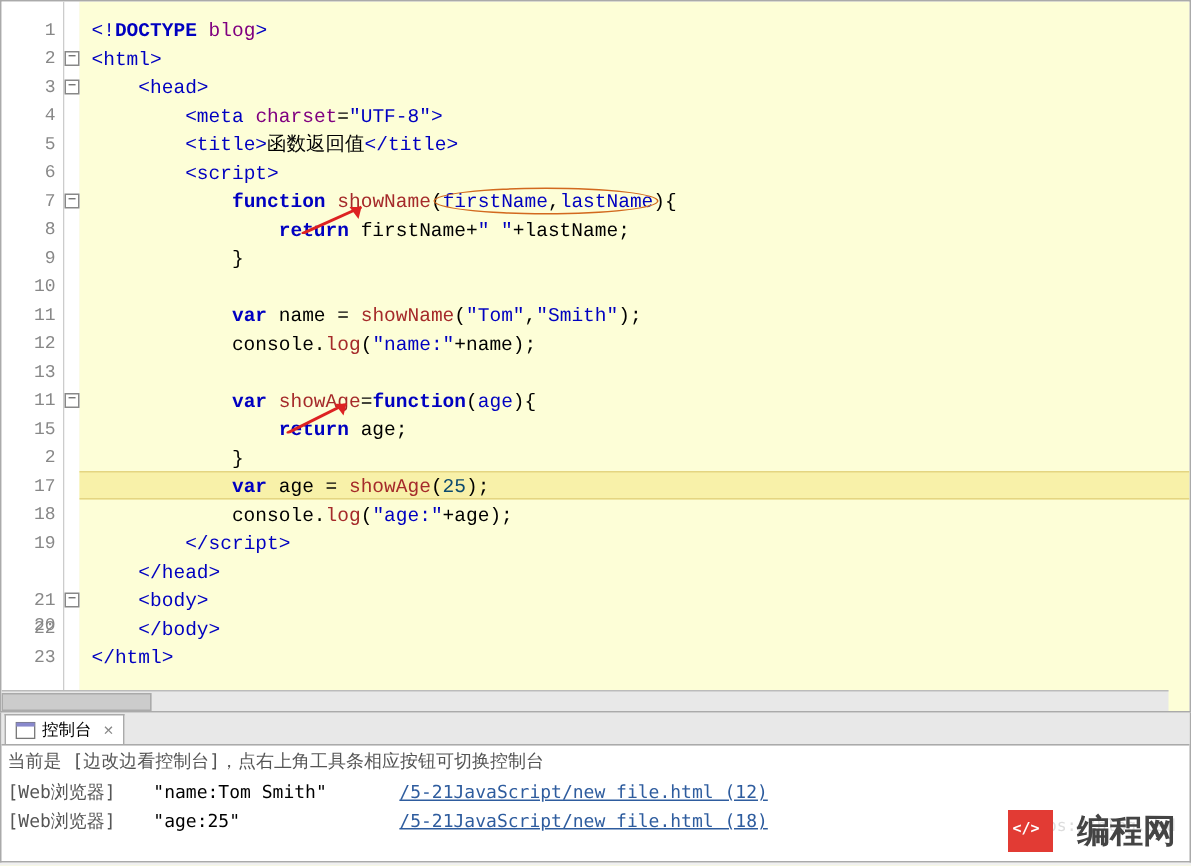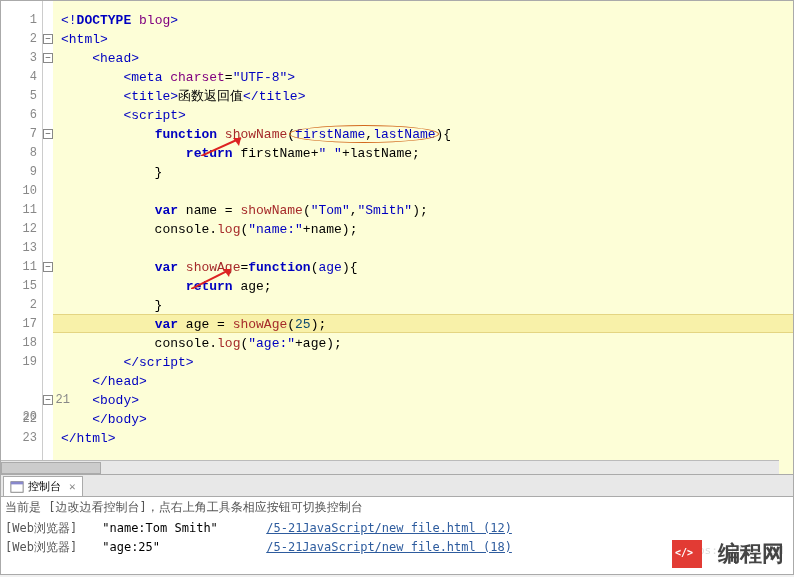--- a/index.html
+++ b/index.html
@@ -89,21 +89,21 @@
       <div class="line code" style="top: 295px;">            }</div>
       <div class="hl-line" style="top: 313px;"></div>
       <div class="line ln" style="top: 314px;">17</div>
       <div class="line code" style="top: 314px;">            <span class="k-kw">var</span> age = <span class="k-func">showAge</span>(<span class="k-num">25</span>);</div>
       <div class="line ln" style="top: 333px;">18</div>
       <div class="line code" style="top: 333px;">            console.<span class="k-func">log</span>(<span class="k-str">"age:"</span>+age);</div>
       <div class="line ln" style="top: 352px;">19</div>
       <div class="line code" style="top: 352px;">        <span class="k-tag">&lt;/script&gt;</span></div>
       <div class="line ln" style="top: 371px; margin-top: 36px;">20</div>
       <div class="line code" style="top: 371px;">    <span class="k-tag">&lt;/head&gt;</span></div>
-      <div class="line ln" style="top: 390px; margin-left: 33px;">21</div>
+      <div class="line ln" style="top: 390px;">21</div>
       <div class="fold" style="top: 394px;">−</div>
       <div class="line code" style="top: 390px;">    <span class="k-tag">&lt;body&gt;</span></div>
       <div class="line ln" style="top: 409px;">22</div>
       <div class="line code" style="top: 409px;">    <span class="k-tag">&lt;/body&gt;</span></div>
       <div class="line ln" style="top: 428px;">23</div>
       <div class="line code" style="top: 428px;"><span class="k-tag">&lt;/html&gt;</span></div>
     </div>
   <div class="circle" style="top:124px; left:288px;"></div>
   <div class="arrow" style="top:135px; left:200px;">
     <svg viewBox="0 0 50 20">

